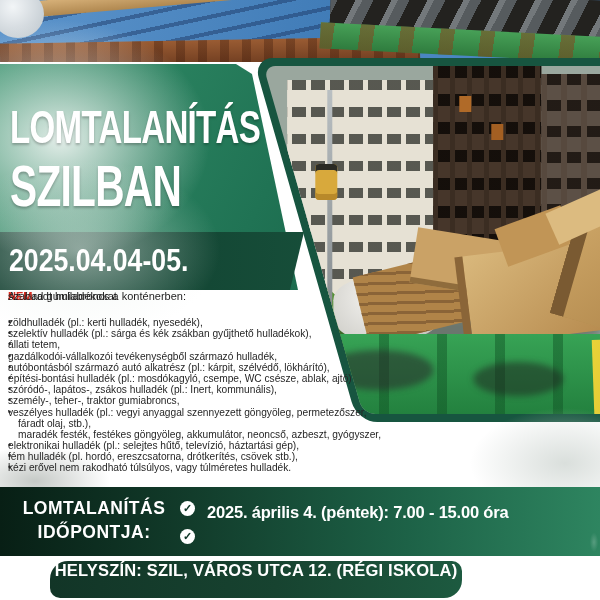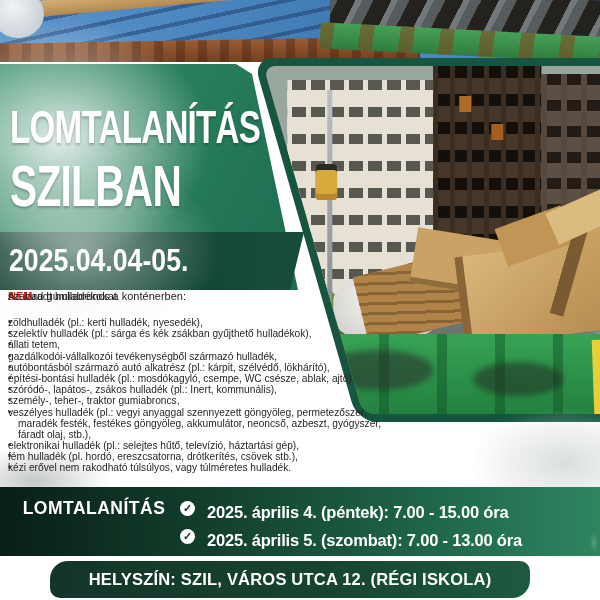--- a/index.html
+++ b/index.html
@@ -111,23 +111,23 @@
         linear-gradient(90deg,#081f15 0%,#123c2b 32%,#1d6247 68%,#2e8560 100%);}
   .footer-label{left:8px;top:9px;width:172px;text-align:center;color:#fff;font-weight:700;
         font-size:17.5px;line-height:24px;letter-spacing:.5px;}
   .sched-row{left:180px;height:24px;display:flex;align-items:center;}
   .sched-row.r0{top:9px;} .sched-row.r1{top:37px;}
   .check{position:static;flex:0 0 auto;width:15px;height:15px;margin-right:12px;border-radius:50%;background:#fff;
         color:#0c3526;font-size:11px;font-weight:800;line-height:15px;text-align:center;}
   .sched-text{position:static;color:#fff;font-size:16.5px;font-weight:700;white-space:nowrap;letter-spacing:-.2px;margin-top:8px;}
 
   
-  .location-bar{left:50px;top:561px;width:480px;height:37px;border-radius:18px 10px 18px 10px;
+  .location-bar{left:50px;top:561px;width:412px;height:37px;border-radius:18px 10px 18px 10px;
         background:linear-gradient(90deg,#123527 0%,#174330 55%,#1d5a40 100%);
-        display:flex;align-items:center;justify-content:center;}
+        display:flex;justify-content:center;}
   .location-text{position:static;color:#fff;font-size:16.5px;font-weight:700;white-space:nowrap;letter-spacing:.2px;}
 </style>
 </head>
 <body>
 
 <div class="page">
 
   <div class="hero-strip">
     <div class="tarp"></div>
     <div class="beam"></div>
@@ -191,38 +191,38 @@
   <div class="list">
       <div class="line"><span class="bullet">•</span>zöldhulladék (pl.: kerti hulladék, nyesedék),</div>
       <div class="line"><span class="bullet">•</span>szelektív hulladék (pl.: sárga és kék zsákban gyűjthető hulladékok),</div>
       <div class="line"><span class="bullet">•</span>állati tetem,</div>
       <div class="line"><span class="bullet">•</span>gazdálkodói-vállalkozói tevékenységből származó hulladék,</div>
       <div class="line"><span class="bullet">•</span>autóbontásból származó autó alkatrész (pl.: kárpit, szélvédő, lökhárító),</div>
       <div class="line"><span class="bullet">•</span>építési-bontási hulladék (pl.: mosdókagyló, csempe, WC csésze, ablak, ajtó)</div>
       <div class="line"><span class="bullet">•</span>szóródó-, lapátos-, zsákos hulladék (pl.: Inert, kommunális),</div>
       <div class="line"><span class="bullet">•</span>személy-, teher-, traktor gumiabroncs,</div>
       <div class="line"><span class="bullet">•</span>veszélyes hulladék (pl.: vegyi anyaggal szennyezett göngyöleg, permetezőszer,</div>
+      <div class="line cont">fáradt olaj, stb.),</div>
       <div class="line cont">maradék festék, festékes göngyöleg, akkumulátor, neoncső, azbeszt, gyógyszer,</div>
-      <div class="line cont">fáradt olaj, stb.),</div>
       <div class="line"><span class="bullet">•</span>elektronikai hulladék (pl.: selejtes hűtő, televízió, háztartási gép),</div>
       <div class="line"><span class="bullet">•</span>fém hulladék (pl. hordó, ereszcsatorna, drótkerítés, csövek stb.),</div>
       <div class="line"><span class="bullet">•</span>kézi erővel nem rakodható túlsúlyos, vagy túlméretes hulladék.</div>
     </div>
 
   <div class="footer-bar">
     <div class="footer-label">
       <span style="position:static">LOMTALANÍTÁS</span><br>
+      <span style="position:static">IDŐPONTJA:</span>
     </div>
     <div class="sched-row r0">
       <span class="check">✓</span>
       <span class="sched-text">2025. április 4. (péntek): 7.00 - 15.00 óra</span>
     </div>
     <div class="sched-row r1">
       <span class="check">✓</span>
-      <span class="sched-text">2025. április 5. (szombat): 7.00 - 13.00 óra</span>
     </div>
   </div>
 
   <div class="location-bar">
     <span class="location-text">HELYSZÍN: SZIL, VÁROS UTCA 12. (RÉGI ISKOLA)</span>
   </div>
 
 </div>
 
 </body></html>

